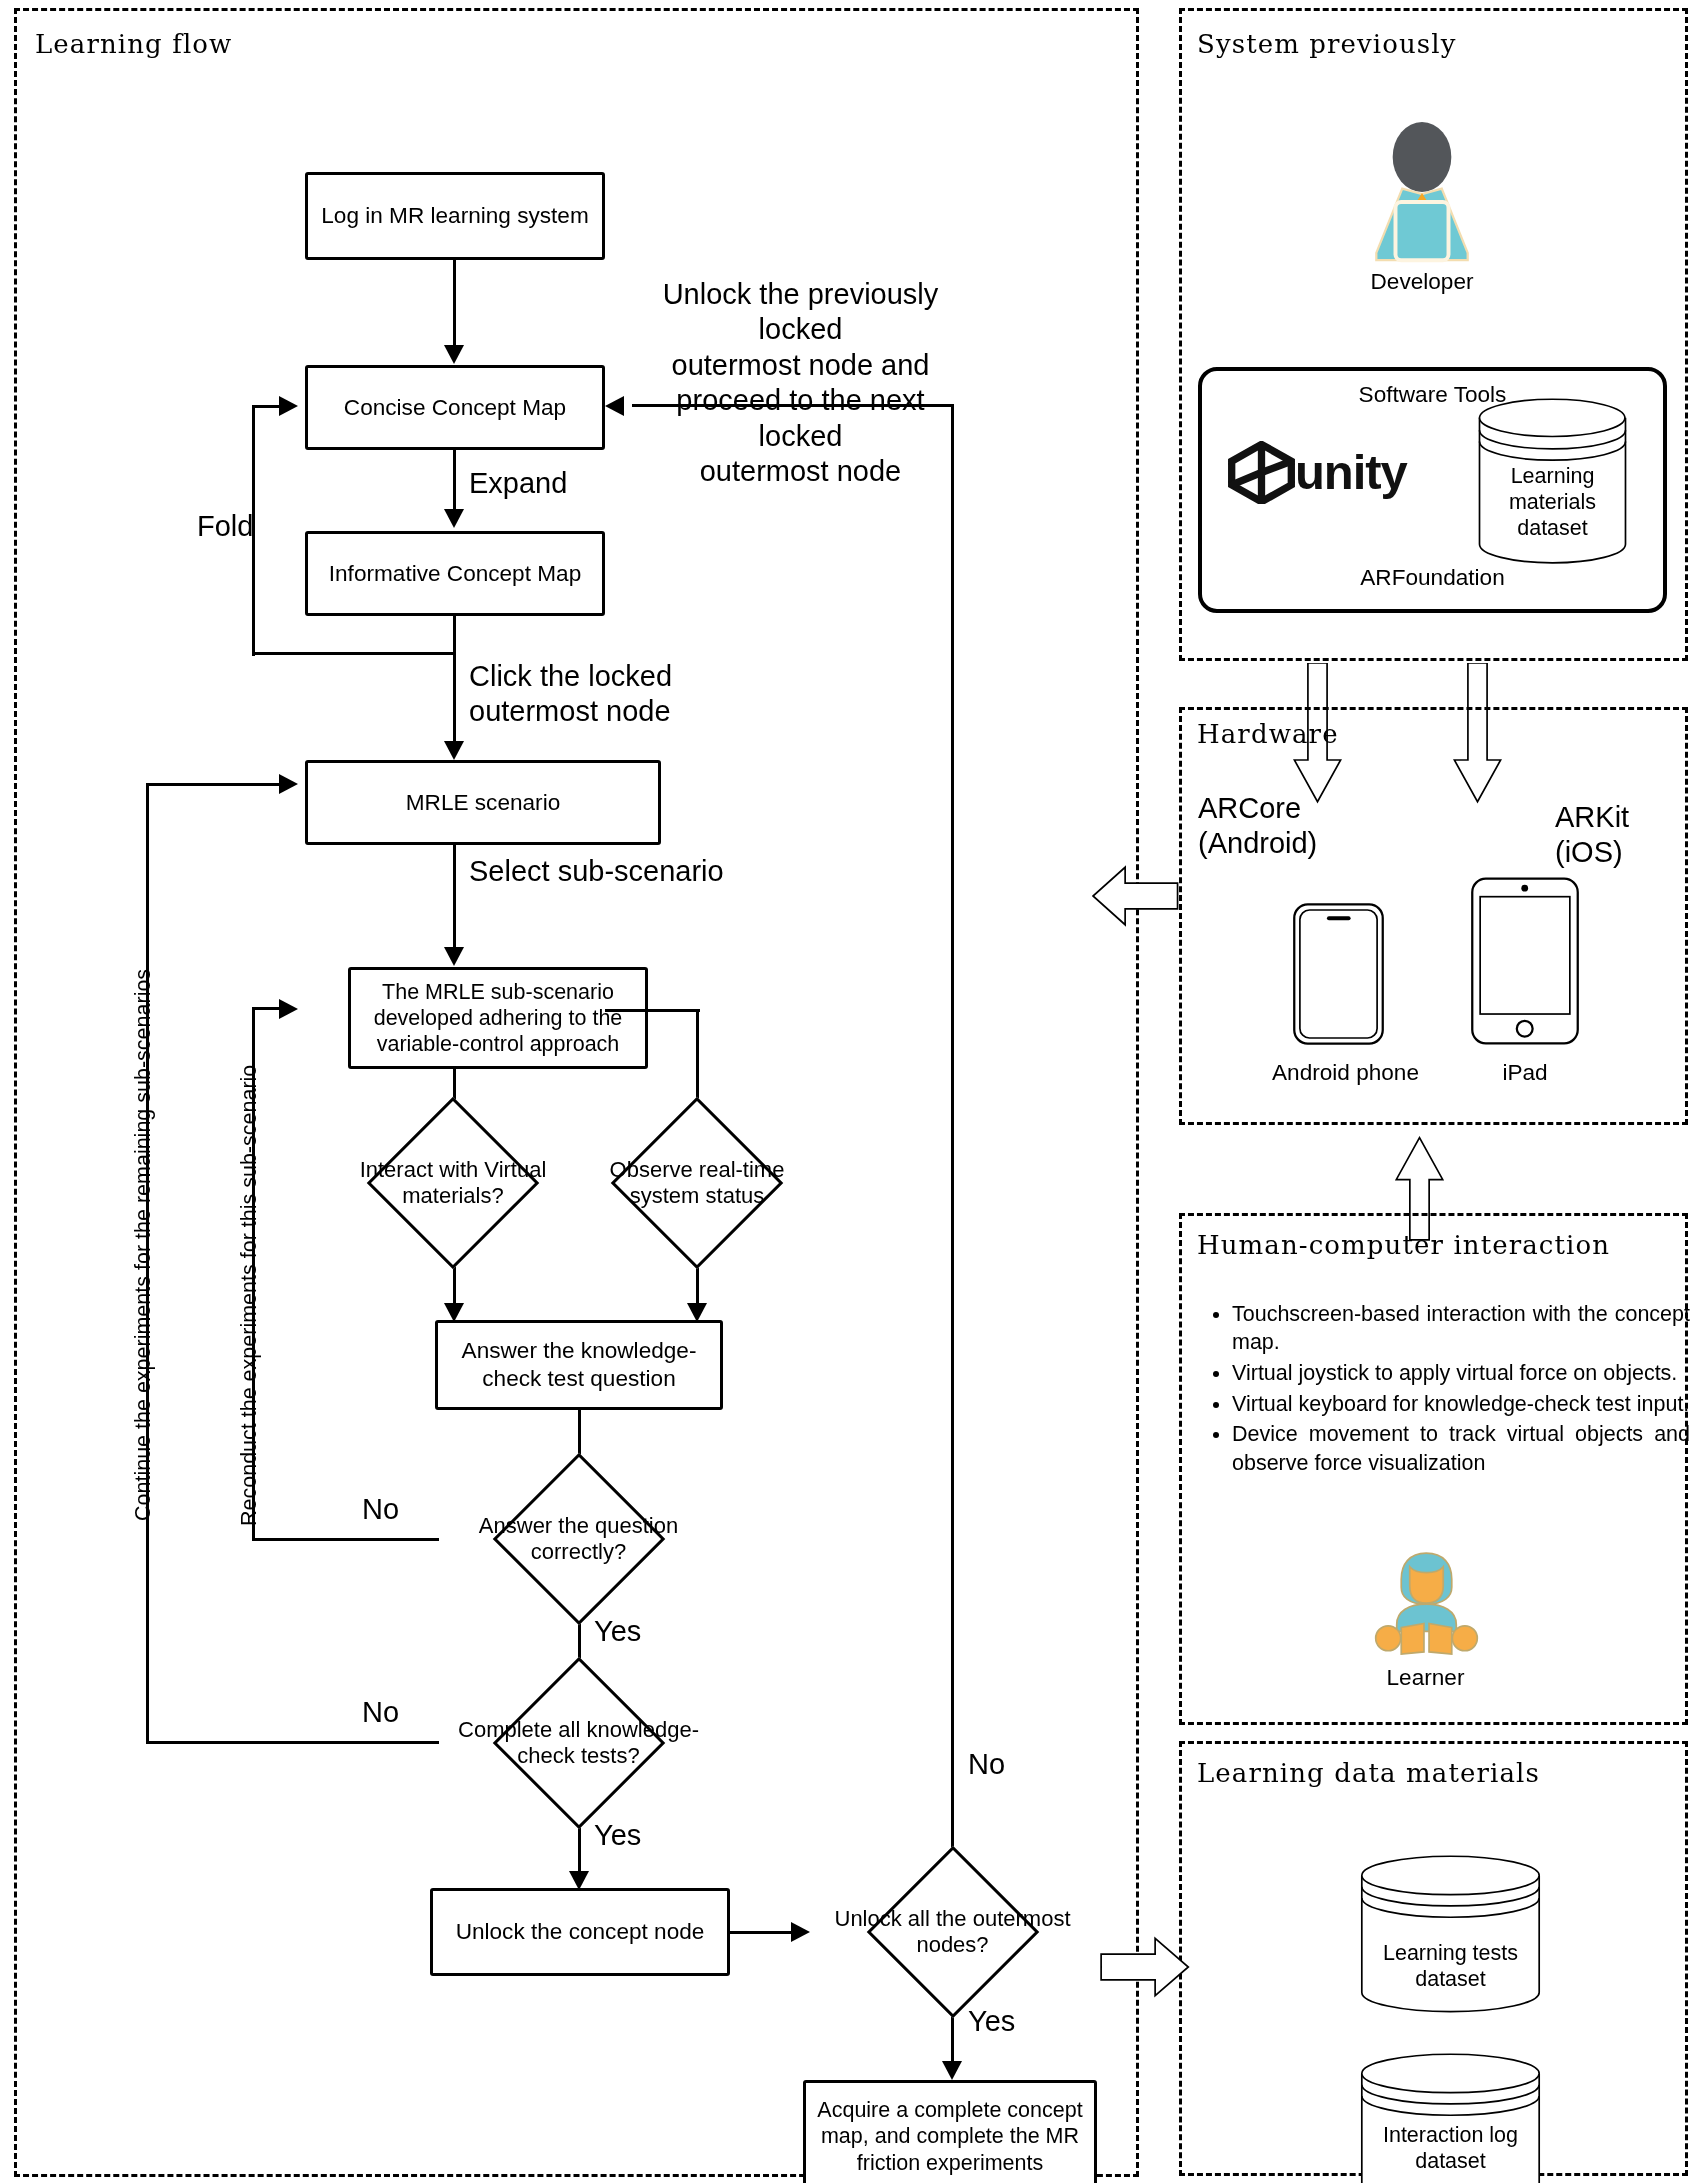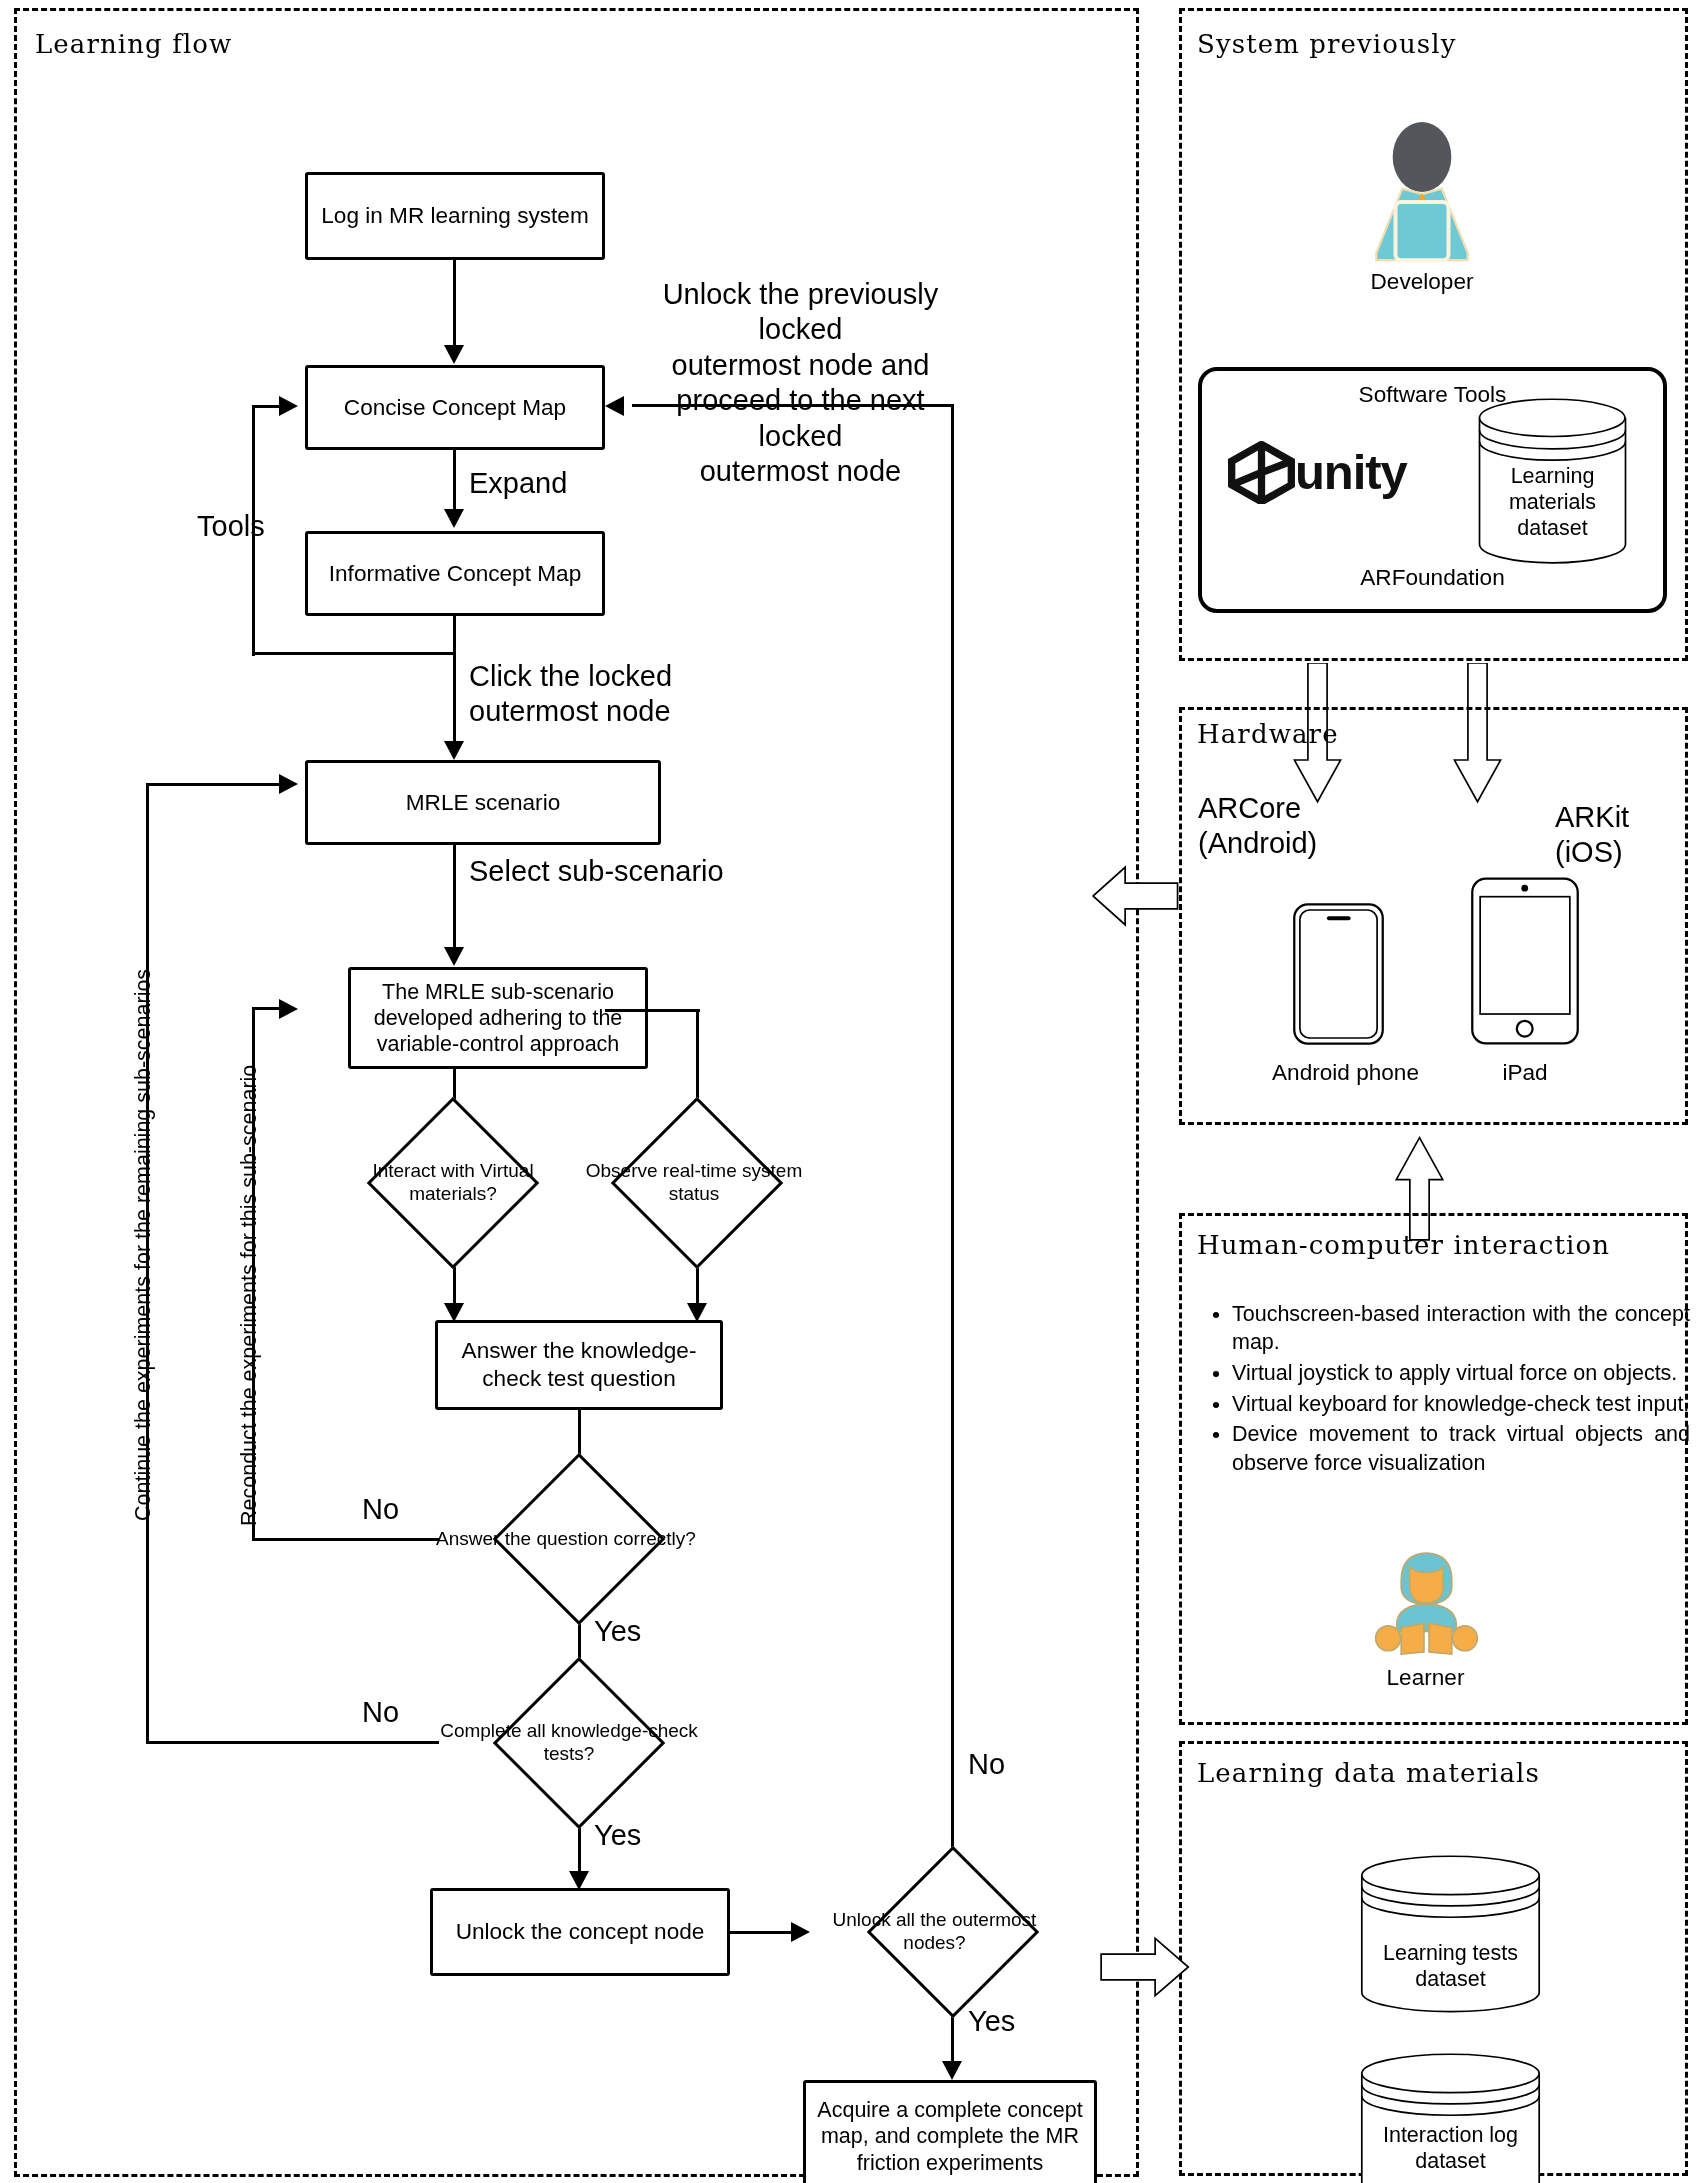--- a/index.html
+++ b/index.html
@@ -44,23 +44,23 @@
     line-height:1.22;
     padding:3.4px 8px;
     color:#000;
   }
   .node.sm{font-size:21.5px;}
   
   .dia{
     position:absolute;
     display:flex;
     align-items:center;
-    justify-content:flex-start;
+    justify-content:center;
     text-align:center;
-    font-size:19px;
+    font-size:22px;
     line-height:1.2;
     color:#000;
     z-index:3;
   }
   .dia .dshape{
     position:absolute;
     left:50%;top:50%;
     transform:translate(-50%,-50%) rotate(45deg);
     border:3.4px solid #000;
     background:#fff;
@@ -155,21 +155,21 @@
   <div class="ln lnv" style="left:453px;top:449px;height:62px;"></div>
   <div class="arw arw-d" style="left:444px;top:509px;"></div>
   <div class="lbl left" style="left:469px;top:466px;">Expand</div>
 
   <div class="node" style="left:305px;top:531px;width:300px;height:85px;">Informative Concept Map</div>
 
   <div class="ln lnv" style="left:252px;top:405px;height:251px;"></div>
   <div class="ln lnh" style="left:252px;top:652px;width:204px;"></div>
   <div class="ln lnh" style="left:252px;top:405px;width:28px;"></div>
   <div class="arw arw-r" style="left:279px;top:396px;"></div>
-  <div class="lbl left" style="left:197px;top:509px;">Tools</div>
+  <div class="lbl left" style="left:197px;top:509px;">Fold</div>
 
   <div class="ln lnv" style="left:453px;top:616px;height:127px;"></div>
   <div class="arw arw-d" style="left:444px;top:741px;"></div>
   <div class="lbl left" style="left:469px;top:659px;">Click the locked
 outermost node</div>
 
   <div class="node" style="left:305px;top:760px;width:356px;height:85px;">MRLE scenario</div>
 
   <div class="ln lnv" style="left:453px;top:845px;height:105px;"></div>
   <div class="arw arw-d" style="left:444px;top:947px;"></div>

